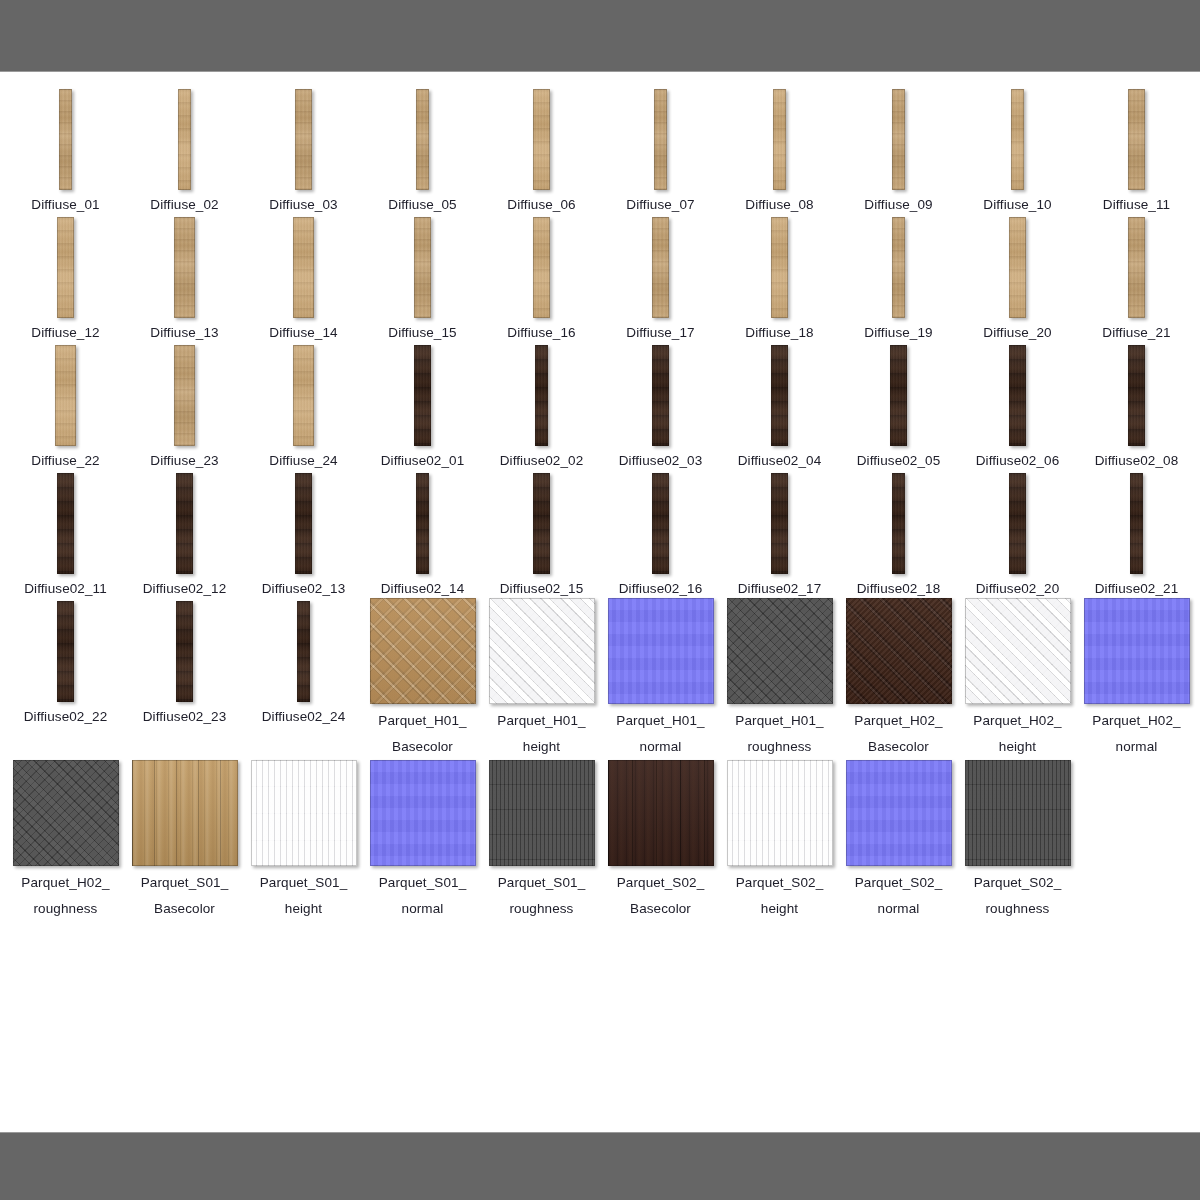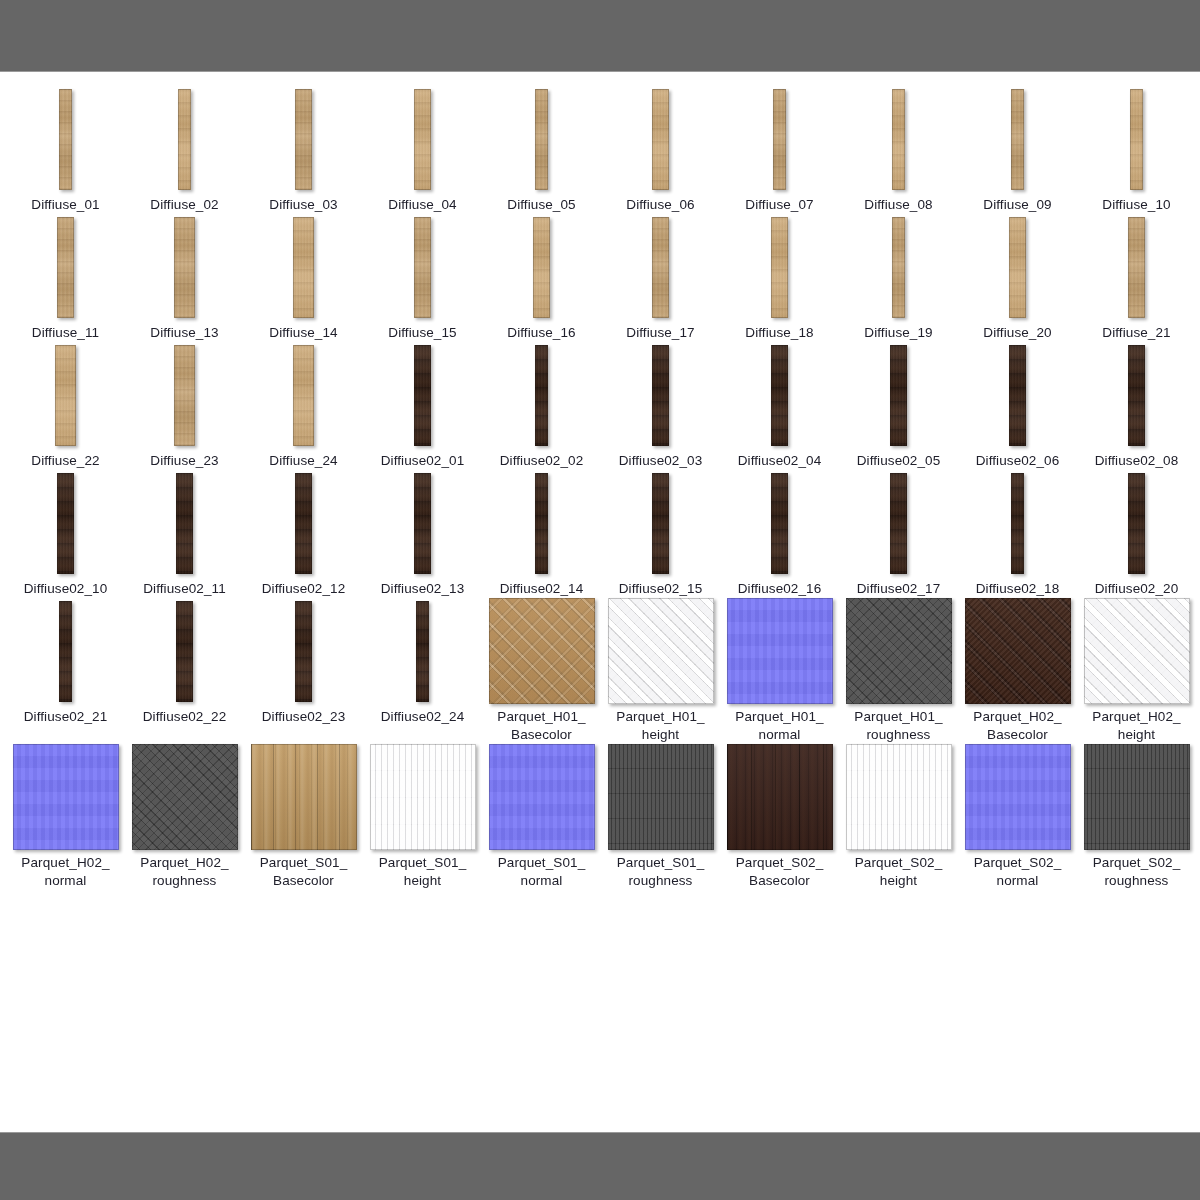--- a/index.html
+++ b/index.html
@@ -157,21 +157,21 @@
   .label {
     margin-top: 4px;
     font-size: 13.5px;
     line-height: 18px;
     color: #20202c;
     text-align: center;
     width: 117px;
     white-space: pre-line;
     letter-spacing: 0.1px;
   }
-  .tile.two-line .label { line-height: 18px; }
+  .tile.two-line .label { line-height: 26px; }
 </style>
 </head>
 <body>
 
 <div id="app">
 
   <div class="chrome-bar top"></div>
 
   <div class="canvas">
     <div class="grid">
@@ -188,136 +188,136 @@
           <div class="label">Diffiuse_02</div>
         </div>
         <div class="tile">
           <div class="thumb-box">
             <div class="thumb plank w2 tex-woodlight"></div>
           </div>
           <div class="label">Diffiuse_03</div>
         </div>
         <div class="tile">
           <div class="thumb-box">
+            <div class="thumb plank tex-woodlight"></div>
+          </div>
+          <div class="label">Diffiuse_05</div>
+        </div>
+        <div class="tile">
+          <div class="thumb-box">
             <div class="thumb plank w2 tex-woodlight2"></div>
           </div>
-          <div class="label">Diffiuse_04</div>
+          <div class="label">Diffiuse_06</div>
         </div>
         <div class="tile">
           <div class="thumb-box">
             <div class="thumb plank tex-woodlight"></div>
           </div>
-          <div class="label">Diffiuse_05</div>
+          <div class="label">Diffiuse_07</div>
+        </div>
+        <div class="tile">
+          <div class="thumb-box">
+            <div class="thumb plank tex-woodlight2"></div>
+          </div>
+          <div class="label">Diffiuse_08</div>
+        </div>
+        <div class="tile">
+          <div class="thumb-box">
+            <div class="thumb plank tex-woodlight"></div>
+          </div>
+          <div class="label">Diffiuse_09</div>
+        </div>
+        <div class="tile">
+          <div class="thumb-box">
+            <div class="thumb plank tex-woodlight2"></div>
+          </div>
+          <div class="label">Diffiuse_10</div>
+        </div>
+        <div class="tile">
+          <div class="thumb-box">
+            <div class="thumb plank w2 tex-woodlight"></div>
+          </div>
+          <div class="label">Diffiuse_11</div>
         </div>
         <div class="tile">
           <div class="thumb-box">
             <div class="thumb plank w2 tex-woodlight2"></div>
           </div>
-          <div class="label">Diffiuse_06</div>
+          <div class="label">Diffiuse_12</div>
+        </div>
+        <div class="tile">
+          <div class="thumb-box">
+            <div class="thumb plank w3 tex-woodlight"></div>
+          </div>
+          <div class="label">Diffiuse_13</div>
+        </div>
+        <div class="tile">
+          <div class="thumb-box">
+            <div class="thumb plank w3 tex-woodlight2"></div>
+          </div>
+          <div class="label">Diffiuse_14</div>
+        </div>
+        <div class="tile">
+          <div class="thumb-box">
+            <div class="thumb plank w2 tex-woodlight"></div>
+          </div>
+          <div class="label">Diffiuse_15</div>
+        </div>
+        <div class="tile">
+          <div class="thumb-box">
+            <div class="thumb plank w2 tex-woodlight2"></div>
+          </div>
+          <div class="label">Diffiuse_16</div>
+        </div>
+        <div class="tile">
+          <div class="thumb-box">
+            <div class="thumb plank w2 tex-woodlight"></div>
+          </div>
+          <div class="label">Diffiuse_17</div>
+        </div>
+        <div class="tile">
+          <div class="thumb-box">
+            <div class="thumb plank w2 tex-woodlight2"></div>
+          </div>
+          <div class="label">Diffiuse_18</div>
         </div>
         <div class="tile">
           <div class="thumb-box">
             <div class="thumb plank tex-woodlight"></div>
           </div>
-          <div class="label">Diffiuse_07</div>
-        </div>
-        <div class="tile">
-          <div class="thumb-box">
-            <div class="thumb plank tex-woodlight2"></div>
-          </div>
-          <div class="label">Diffiuse_08</div>
-        </div>
-        <div class="tile">
-          <div class="thumb-box">
-            <div class="thumb plank tex-woodlight"></div>
-          </div>
-          <div class="label">Diffiuse_09</div>
-        </div>
-        <div class="tile">
-          <div class="thumb-box">
-            <div class="thumb plank tex-woodlight2"></div>
-          </div>
-          <div class="label">Diffiuse_10</div>
+          <div class="label">Diffiuse_19</div>
+        </div>
+        <div class="tile">
+          <div class="thumb-box">
+            <div class="thumb plank w2 tex-woodlight2"></div>
+          </div>
+          <div class="label">Diffiuse_20</div>
         </div>
         <div class="tile">
           <div class="thumb-box">
             <div class="thumb plank w2 tex-woodlight"></div>
           </div>
-          <div class="label">Diffiuse_11</div>
+          <div class="label">Diffiuse_21</div>
+        </div>
+        <div class="tile">
+          <div class="thumb-box">
+            <div class="thumb plank w3 tex-woodlight2"></div>
+          </div>
+          <div class="label">Diffiuse_22</div>
         </div>
         <div class="tile">
           <div class="thumb-box">
             <div class="thumb plank w3 tex-woodlight"></div>
           </div>
-          <div class="label">Diffiuse_13</div>
+          <div class="label">Diffiuse_23</div>
         </div>
         <div class="tile">
           <div class="thumb-box">
             <div class="thumb plank w3 tex-woodlight2"></div>
           </div>
-          <div class="label">Diffiuse_14</div>
-        </div>
-        <div class="tile">
-          <div class="thumb-box">
-            <div class="thumb plank w2 tex-woodlight"></div>
-          </div>
-          <div class="label">Diffiuse_15</div>
-        </div>
-        <div class="tile">
-          <div class="thumb-box">
-            <div class="thumb plank w2 tex-woodlight2"></div>
-          </div>
-          <div class="label">Diffiuse_16</div>
-        </div>
-        <div class="tile">
-          <div class="thumb-box">
-            <div class="thumb plank w2 tex-woodlight"></div>
-          </div>
-          <div class="label">Diffiuse_17</div>
-        </div>
-        <div class="tile">
-          <div class="thumb-box">
-            <div class="thumb plank w2 tex-woodlight2"></div>
-          </div>
-          <div class="label">Diffiuse_18</div>
-        </div>
-        <div class="tile">
-          <div class="thumb-box">
-            <div class="thumb plank tex-woodlight"></div>
-          </div>
-          <div class="label">Diffiuse_19</div>
-        </div>
-        <div class="tile">
-          <div class="thumb-box">
-            <div class="thumb plank w2 tex-woodlight2"></div>
-          </div>
-          <div class="label">Diffiuse_20</div>
-        </div>
-        <div class="tile">
-          <div class="thumb-box">
-            <div class="thumb plank w2 tex-woodlight"></div>
-          </div>
-          <div class="label">Diffiuse_21</div>
-        </div>
-        <div class="tile">
-          <div class="thumb-box">
-            <div class="thumb plank w3 tex-woodlight2"></div>
-          </div>
-          <div class="label">Diffiuse_22</div>
-        </div>
-        <div class="tile">
-          <div class="thumb-box">
-            <div class="thumb plank w3 tex-woodlight"></div>
-          </div>
-          <div class="label">Diffiuse_23</div>
-        </div>
-        <div class="tile">
-          <div class="thumb-box">
-            <div class="thumb plank w3 tex-woodlight2"></div>
-          </div>
           <div class="label">Diffiuse_24</div>
         </div>
         <div class="tile">
           <div class="thumb-box">
             <div class="thumb plank w2 tex-wooddark"></div>
           </div>
           <div class="label">Diffiuse02_01</div>
         </div>
         <div class="tile">
           <div class="thumb-box">
@@ -347,26 +347,20 @@
           <div class="thumb-box">
             <div class="thumb plank w2 tex-wooddark"></div>
           </div>
           <div class="label">Diffiuse02_06</div>
         </div>
         <div class="tile">
           <div class="thumb-box">
             <div class="thumb plank w2 tex-wooddark"></div>
           </div>
           <div class="label">Diffiuse02_08</div>
-        </div>
-        <div class="tile">
-          <div class="thumb-box">
-            <div class="thumb plank w2 tex-wooddark"></div>
-          </div>
-          <div class="label">Diffiuse02_10</div>
         </div>
         <div class="tile">
           <div class="thumb-box">
             <div class="thumb plank w2 tex-wooddark"></div>
           </div>
           <div class="label">Diffiuse02_11</div>
         </div>
         <div class="tile">
           <div class="thumb-box">
             <div class="thumb plank w2 tex-wooddark"></div>

